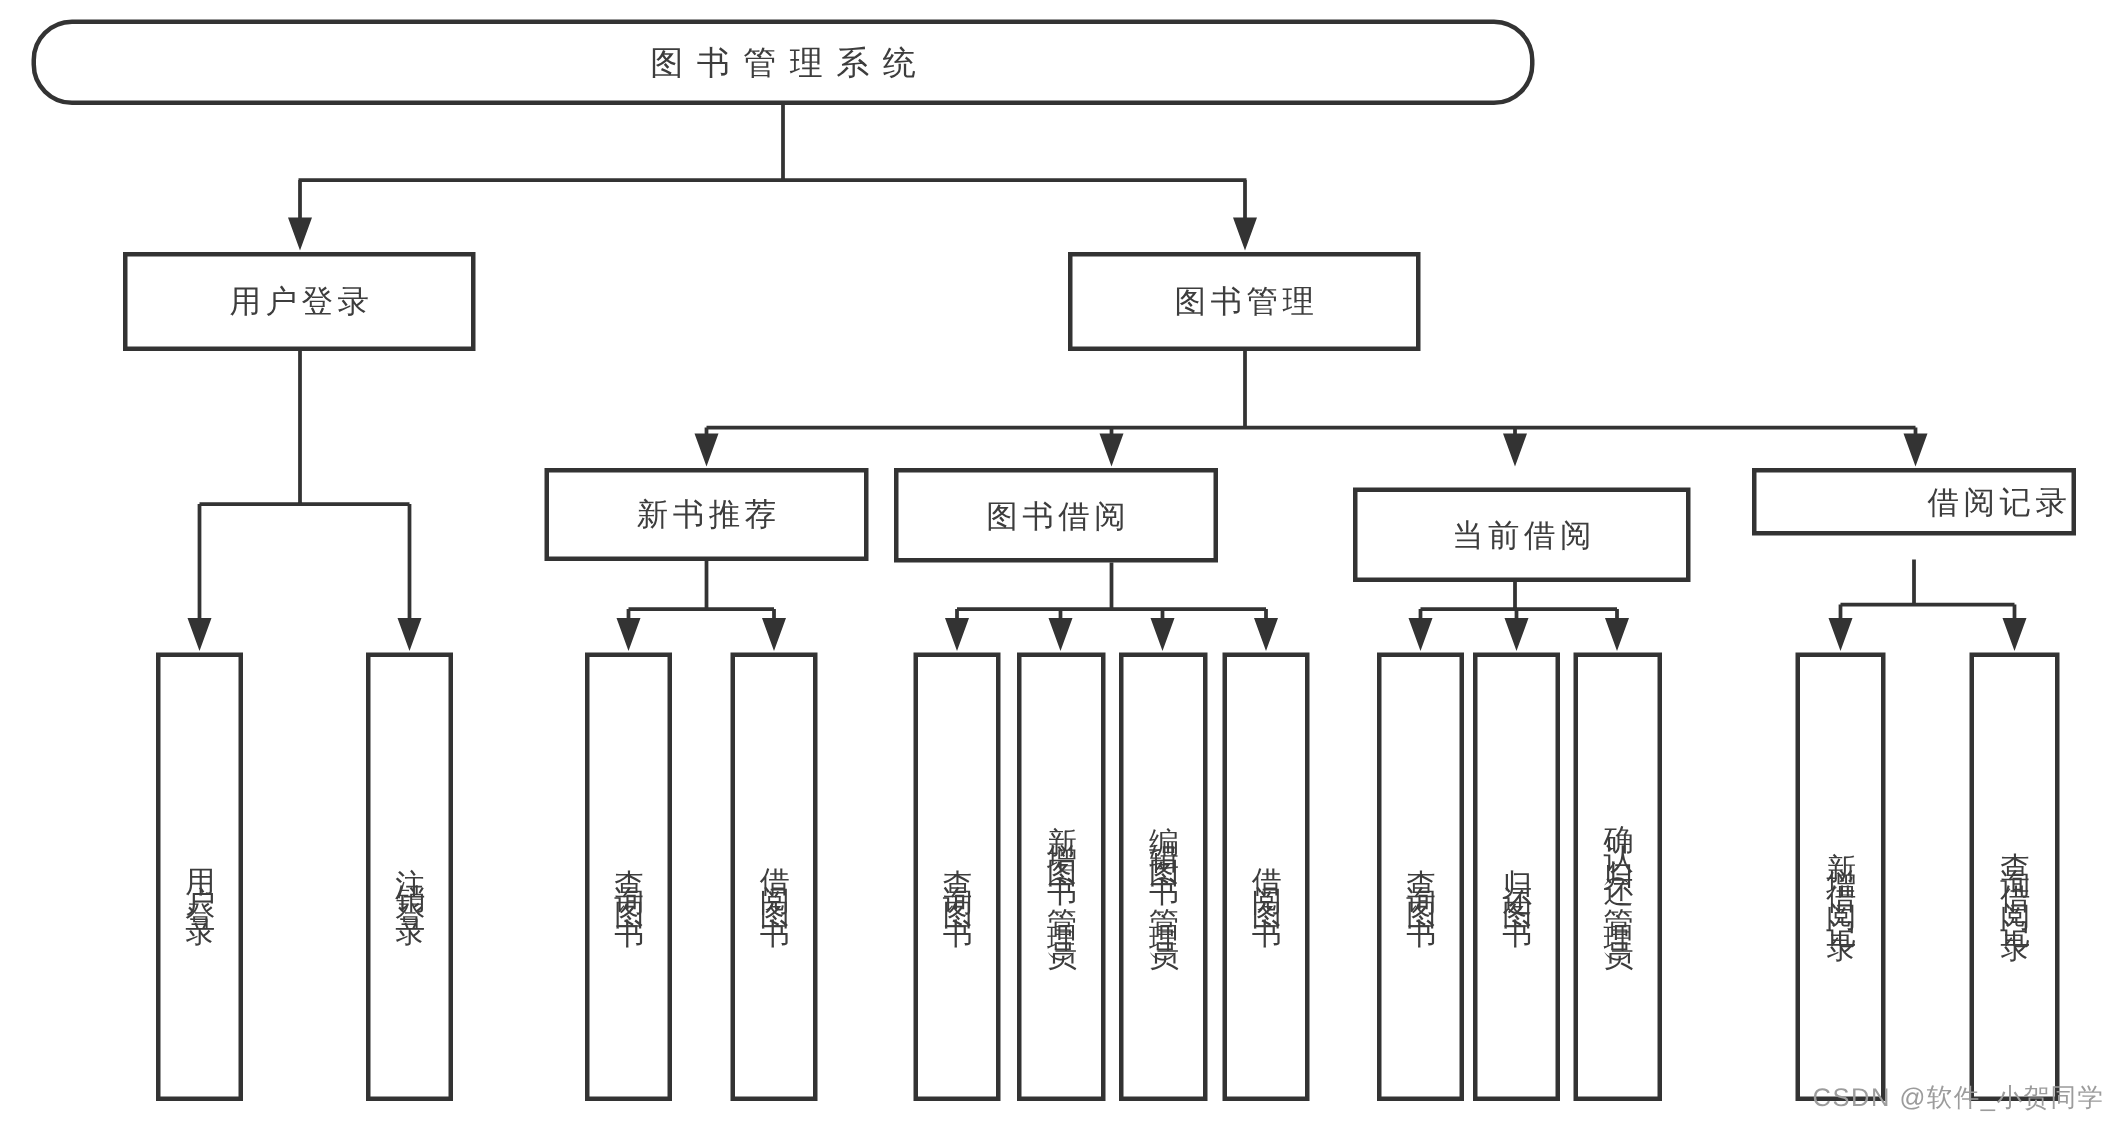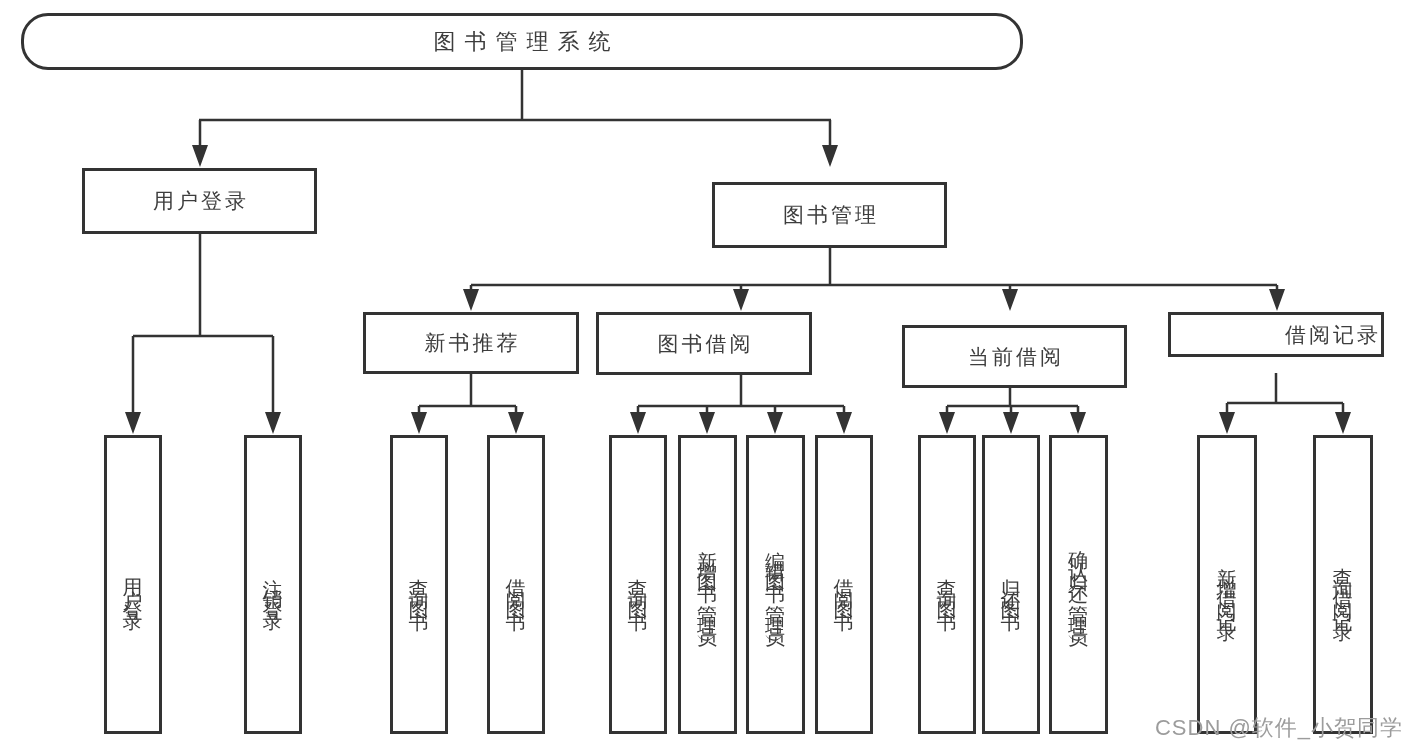--- a/index.html
+++ b/index.html
@@ -29,21 +29,21 @@
     text-orientation: mixed;
     font-size: 20px;
     line-height: 1.1;
     letter-spacing: 11px;
     white-space: nowrap;
   }
   .watermark {
     position: absolute;
     right: 2px;
     bottom: 4px;
-    font-size: 22px;
+    font-size: 17px;
     letter-spacing: 1px;
     color: #9c9c9c;
     z-index: 5;
     white-space: nowrap;
   }
 </style>
 </head>
 <body>
 
 <div class="stage">
@@ -65,21 +65,21 @@
          M1219 412L1235 412 1227 434Z M1335 412L1351 412 1343 434Z" fill="#333333" stroke="none"></path>
   </svg>
 
   <div class="node hnode root-node" style="left:21px; top:13px; width:1002px; height:57px;">
     <span>图书管理系统</span>
   </div>
 
   <div class="node hnode" style="left:82px; top:168px; width:235px; height:66px;">
     <span>用户登录</span>
   </div>
-  <div class="node hnode" style="left:712px; top:182px; width:235px; height:66px;">
+  <div class="node hnode" style="left:712px; top:168px; width:235px; height:66px;">
     <span>图书管理</span>
   </div>
 
   <div class="node hnode" style="left:363px; top:312px; width:216px; height:62px;">
     <span>新书推荐</span>
   </div>
   <div class="node hnode" style="left:596px; top:312px; width:216px; height:63px;">
     <span>图书借阅</span>
   </div>
   <div class="node hnode" style="left:902px; top:325px; width:225px; height:63px;">

